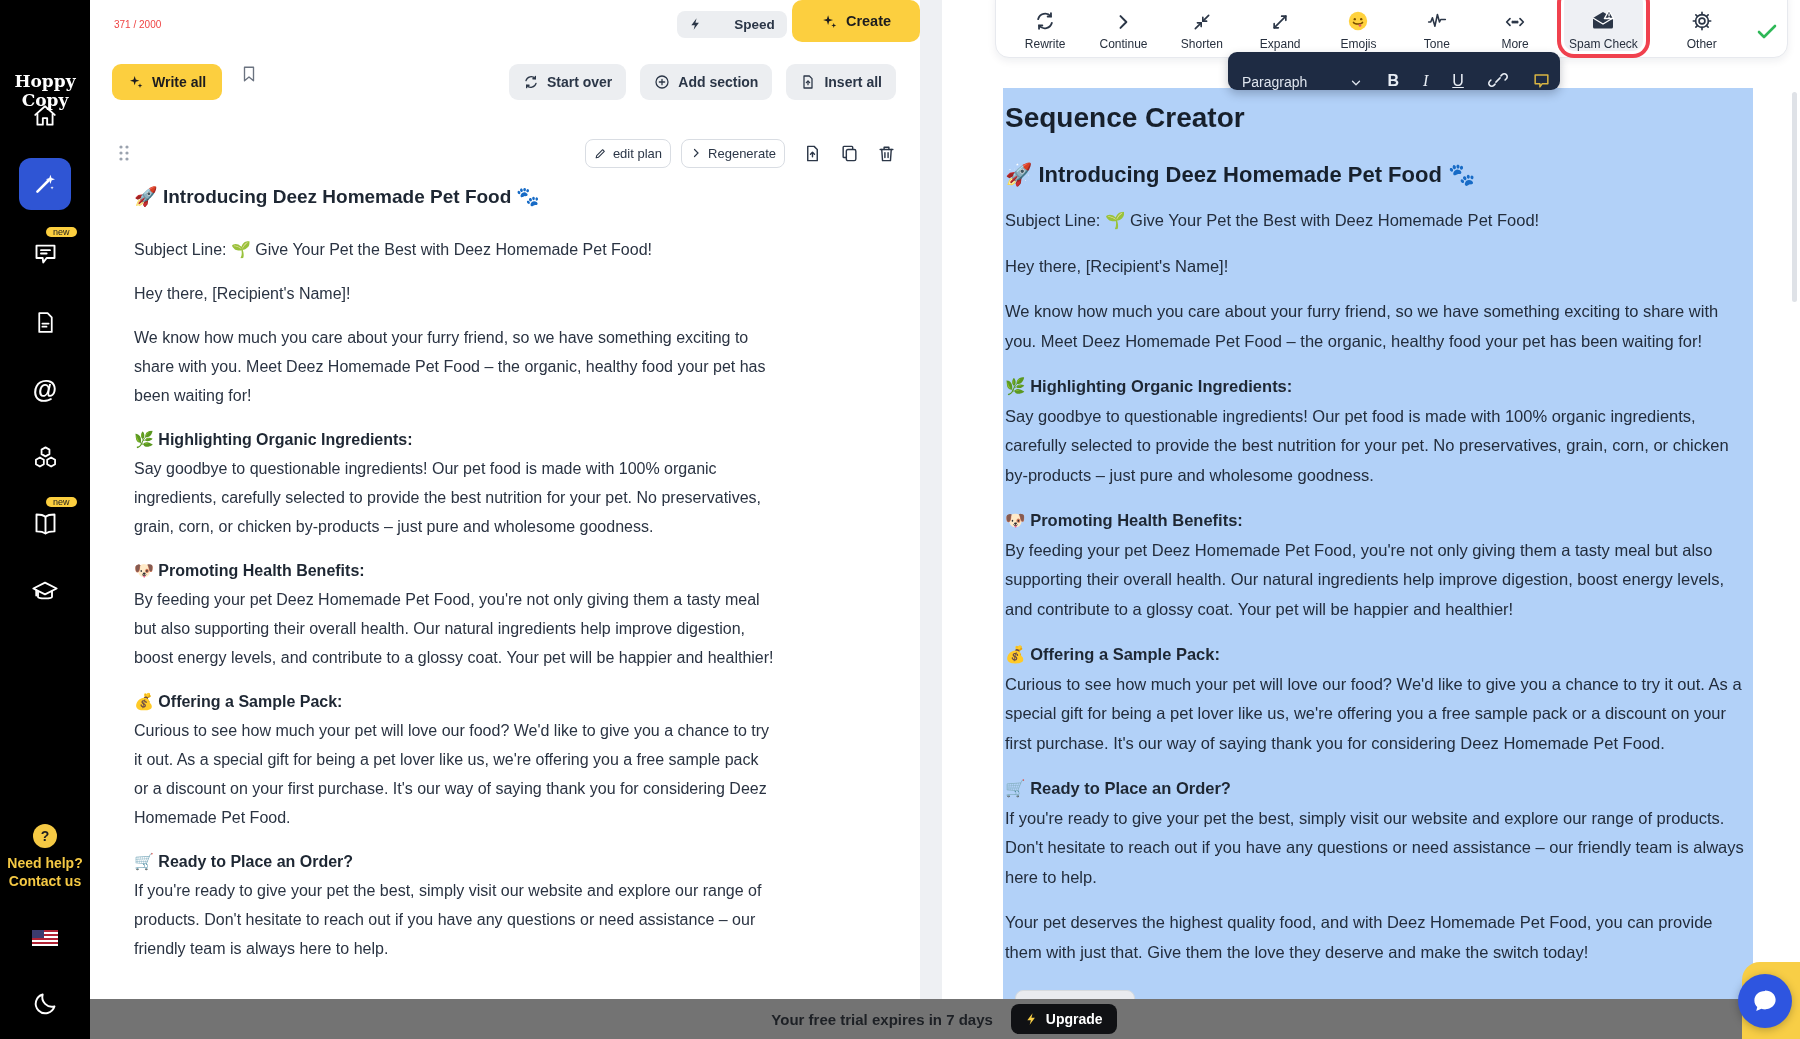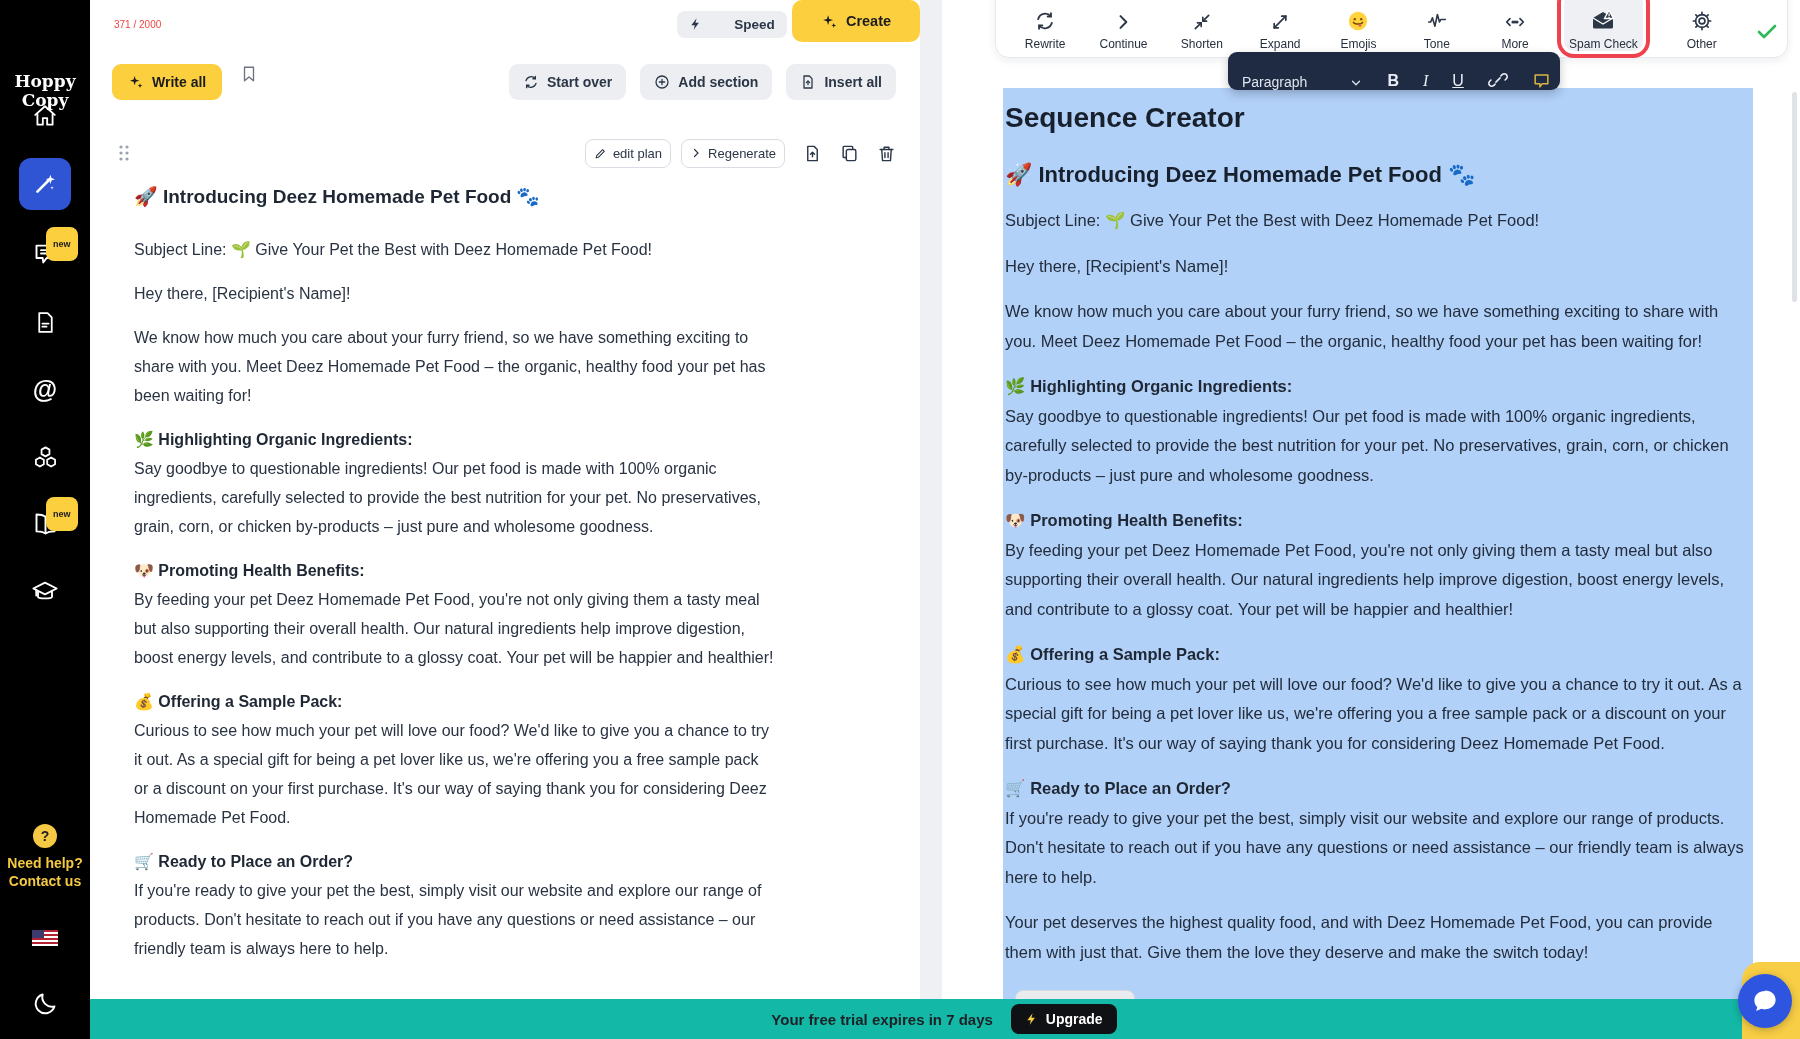--- a/index.html
+++ b/index.html
@@ -7,22 +7,22 @@
   body { font-family:"Liberation Sans", sans-serif; background:#eef0f3; color:#2a3342; position:relative; }
   svg { display:block; }
 
   
   .sidebar { position:absolute; left:0; top:0; width:90px; height:1039px; background:#000000; z-index:30; }
   .logo { position:absolute; top:72px; left:0; width:90px; text-align:center; color:#fff;
           font-family:"DejaVu Serif", serif; font-weight:bold; font-size:17px; line-height:19px; }
   .navitem { position:absolute; left:0; width:90px; display:flex; justify-content:center; cursor:pointer; }
   .nav-active-box { position:absolute; left:19px; top:158px; width:52px; height:52px; background:#2f55d4; border-radius:12px;
                     display:flex; align-items:center; justify-content:center; cursor:pointer; }
-  .new-badge { position:absolute; background:#fccf3f; color:#1c1c1f; font-size:9px; font-weight:bold;
-               padding:12px 7px; border-radius:8px; z-index:2; }
+  .new-badge { position:absolute; background:#fccf3f; color:#1c1c1f; font-size:9px; font-weight:normal;
+               padding:0 7px; border-radius:8px; z-index:2; }
   .at-glyph { color:#fff; font-size:25px; font-weight:bold; line-height:26px; }
   .help-block { position:absolute; top:824px; left:0; width:90px; text-align:center; color:#f5c944; font-weight:bold; font-size:14px; line-height:18px; cursor:pointer; }
   .help-q { width:24px; height:24px; background:#f5c944; border-radius:50%; color:#1c1c1f; font-size:14px; font-weight:bold;
             display:flex; align-items:center; justify-content:center; margin:0 auto 6px auto; }
   .flag { position:absolute; top:930px; left:32px; width:26px; height:16px; cursor:pointer;
           background:repeating-linear-gradient(180deg,#b22234 0 2px,#ffffff 2px 4px); }
   .flag .canton { position:absolute; left:0; top:0; width:12px; height:8px; background:#3c3b6e; }
 
   
   .left-panel { position:absolute; left:90px; top:0; width:830px; height:1039px; background:#ffffff; overflow:hidden; z-index:5; }
@@ -68,21 +68,21 @@
   .fb-i { font-style:italic; font-family:"Liberation Serif", serif; }
   .fb-u { text-decoration:underline; }
   .doc-area { position:absolute; left:61px; top:88px; width:750px; bottom:0; background:#b2d1f8; padding:14px 8px 0 2px; }
   .doc-title { font-size:28px; font-weight:bold; color:#17202c; margin-bottom:28px; }
   .doc-h2 { font-size:22px; font-weight:bold; color:#17202c; margin-bottom:18px; }
   .doc-area p { font-size:16.5px; line-height:29.5px; color:#232d3c; margin-bottom:16px; }
   .cutoff-el { position:absolute; left:73px; top:990px; width:120px; height:34px; background:#e9ebef; border:1px solid #d6dade; border-radius:8px; }
   .scroll-thumb { position:absolute; right:3px; top:92px; width:5px; height:210px; background:#dfe2e7; border-radius:3px; cursor:pointer; }
 
   
-  .banner { position:absolute; left:88px; right:0; bottom:0; height:40px; background:#14b8a6; z-index:20;
+  .banner { position:absolute; left:88px; right:0; bottom:0; height:40px; background:#737373; z-index:20;
             display:flex; align-items:center; justify-content:center; gap:18px; }
   .banner-text { font-size:15px; font-weight:bold; color:#1d2025; }
   .btn-upgrade { background:#101114; color:#fff; border:none; border-radius:8px; height:30px; padding:0 14px;
                  font-size:14px; font-weight:bold; display:flex; align-items:center; gap:7px; cursor:pointer; }
 
   
   .chat-bg { position:absolute; right:0; bottom:0; width:58px; height:77px; background:#f8ce46; border-radius:18px 0 0 0; z-index:24; }
   .chat-btn { position:absolute; left:1738px; top:974px; width:54px; height:54px; background:#2e55e0; border-radius:50%;
               display:flex; align-items:center; justify-content:center; z-index:25; cursor:pointer; box-shadow:0 2px 8px rgba(0,0,0,.25); }
 </style>

